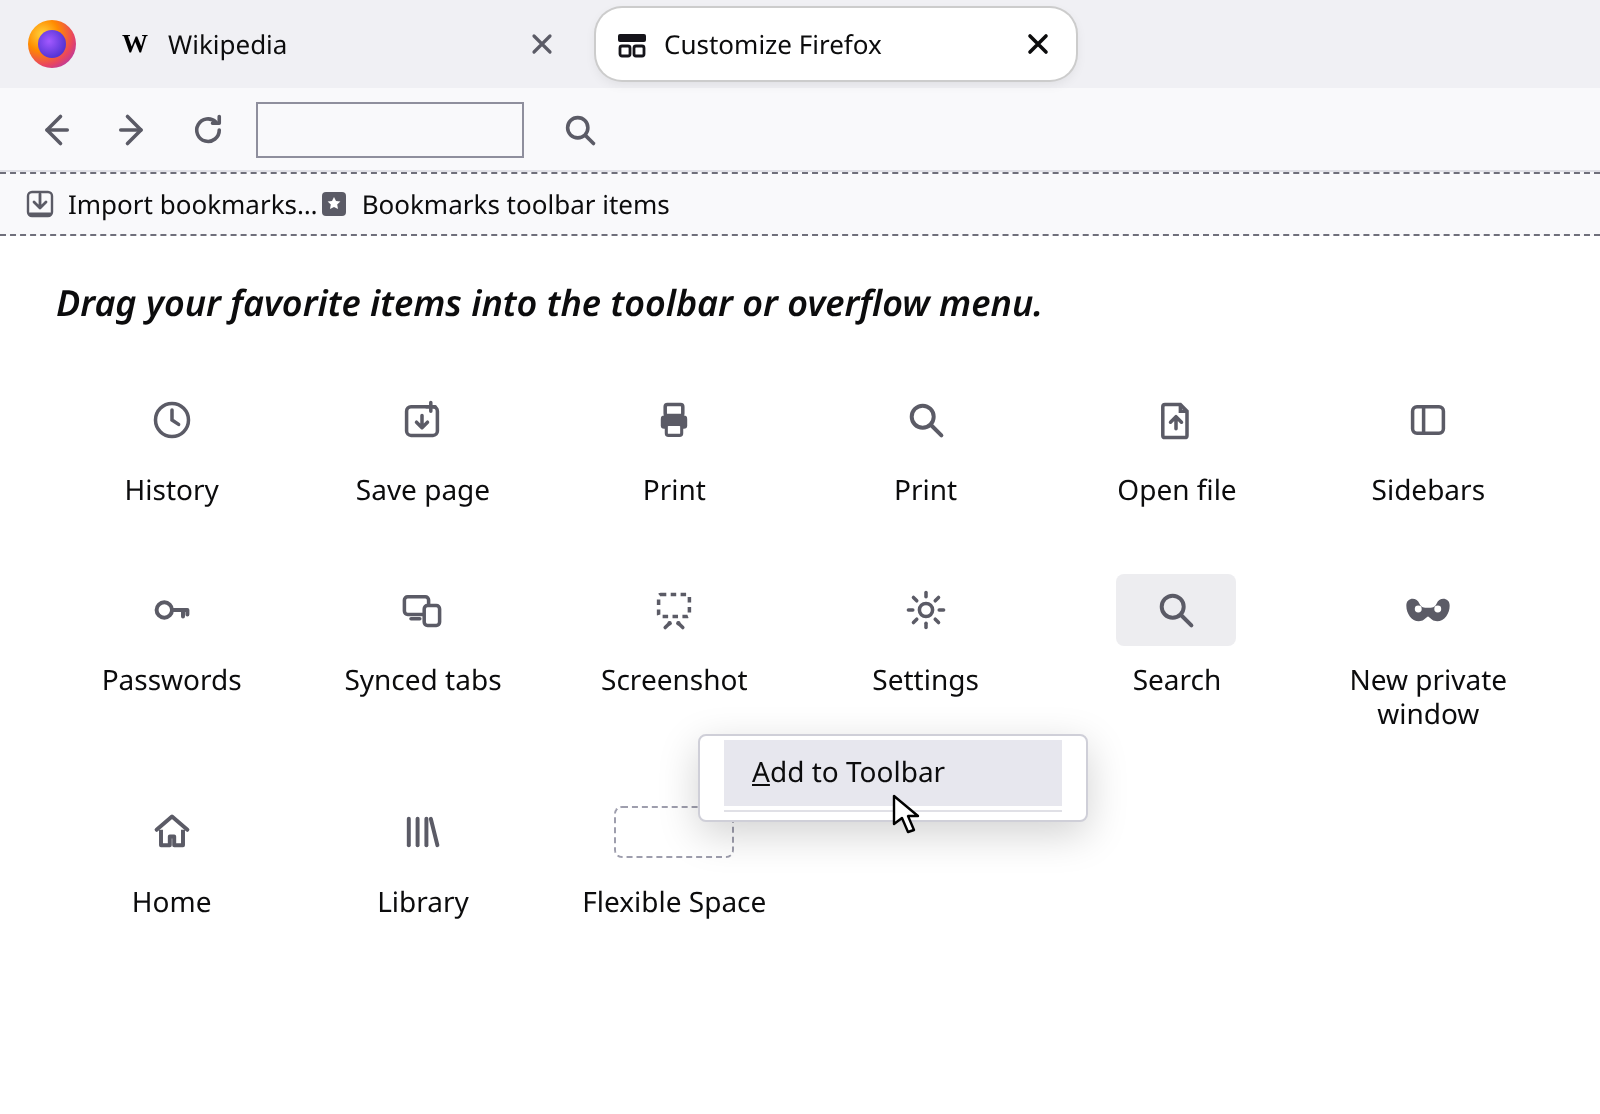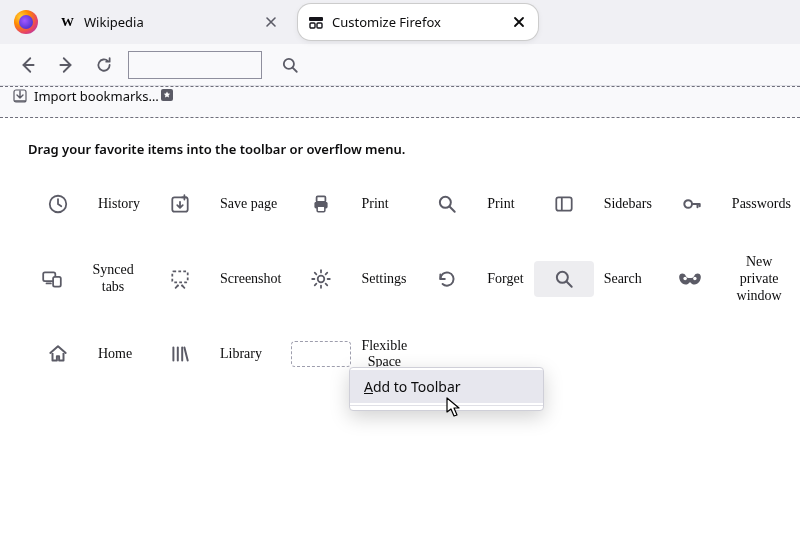--- a/index.html
+++ b/index.html
@@ -88,21 +88,21 @@
     width: 134px;
     height: 28px;
     border: 1px solid #8f8f9d;
     background: #f9f9fb;
     margin-left: 2px;
   }
 
   
   .bookmarksbar {
     display: flex;
-    align-items: flex-start;
+    align-items: center;
     height: 32px;
     gap: 0;
     padding: 0 12px;
     background: #f9f9fb;
     border-top: 1px dashed #6f6f7b;
     border-bottom: 1px dashed #6f6f7b;
     font-size: 13px;
   }
   .bm-item {
     display: flex;
@@ -112,43 +112,43 @@
   .bm-item svg, .bm-item .ico { width:16px; height:16px; color:#5b5b66; }
 
   
   .content {
     background: #fff;
     height: calc(557px - 44px - 42px - 32px);
     padding: 22px 28px;
     position: relative;
   }
   .content h1 {
-    font-size: 13px;
+    font-size: 18px;
     font-weight: 600;
     color: #0c0c0d;
     margin-bottom: 22px;
+    font-style: italic;
   }
   .palette {
     display: grid;
     grid-template-columns: repeat(6, 1fr);
     column-gap: 10px;
     row-gap: 20px;
     max-width: 780px;
   }
   .tile {
     display: flex;
-    flex-direction: row;
+    flex-direction: column;
     align-items: center;
     gap: 10px;
     font-size: 14px;
     color: #0c0c0d;
     text-align: center;
     padding: 6px 0;
     border-radius: 4px;
-    font-family: Liberation Serif, serif;
   }
   .tile .tile-icon {
     width: 60px; height: 36px;
     display: flex; align-items: center; justify-content: center;
     color: #5b5b66;
     border-radius: 4px;
   }
   .tile.selected .tile-icon { background: #ededf0; }
   .tile-label { line-height: 1.2; }
   
@@ -164,21 +164,21 @@
   
   .context-menu {
     position: absolute;
     left: 349px;
     top: 367px;
     width: 195px;
     background: #fff;
     border: 1px solid #cfcfd8;
     border-radius: 4px;
     box-shadow: 0 6px 20px rgba(0,0,0,0.18);
-    padding: 2px 0;
+    padding: 2px 12px;
     z-index: 50;
   }
   .ctx-item {
     padding: 7px 14px;
     font-size: 14px;
     color: #0c0c0d;
     cursor: default;
   }
   .ctx-item.hover {
     background: #e7e7ee;
@@ -272,20 +272,21 @@
         <path d="M3 13 h10 M8 3 v7 M5 7 l3 3 l3 -3" fill="none" stroke="#5b5b66" stroke-width="1.4" stroke-linecap="round" stroke-linejoin="round"></path>
         <rect x="2" y="2" width="12" height="12" rx="2" fill="none" stroke="#5b5b66" stroke-width="1.2"></rect>
       </svg>
     <span>Import bookmarks…</span>
   </div>
   <div class="bm-item">
     <svg class="ico" viewBox="0 0 16 16">
         <rect x="2" y="2" width="12" height="12" rx="2" fill="#5b5b66"></rect>
         <path d="M8 4.5 l1 2 l2.2 .3 l-1.6 1.5 l.4 2.2 l-2 -1 l-2 1 l.4 -2.2 l-1.6 -1.5 l2.2 -.3 z" fill="#fff"></path>
       </svg>
+    <span>Bookmarks toolbar items</span>
   </div>
 </div>
 
 <div class="content">
   <h1>Drag your favorite items into the toolbar or overflow menu.</h1>
 
   <div class="palette">
 
     <div class="tile">
       <div class="tile-icon">
@@ -322,20 +323,30 @@
     <div class="tile">
       <div class="tile-icon">
         <svg viewBox="0 0 20 20" width="22" height="22">
             <circle cx="8.5" cy="8.5" r="5" fill="none" stroke="#5b5b66" stroke-width="1.8"></circle>
             <line x1="12.5" y1="12.5" x2="17" y2="17" stroke="#5b5b66" stroke-width="1.8" stroke-linecap="round"></line>
           </svg>
       </div>
       <span class="tile-label">Print</span>
     </div>
 
+    <div class="tile">
+      <div class="tile-icon">
+        <svg viewBox="0 0 20 20" width="22" height="22">
+            <path d="M5 3 h7 l3 3 v11 a1 1 0 0 1 -1 1 h-9 a1 1 0 0 1 -1 -1 v-13 a1 1 0 0 1 1 -1 z" fill="none" stroke="#5b5b66" stroke-width="1.6"></path>
+            <path d="M12 3 v3 h3" fill="none" stroke="#5b5b66" stroke-width="1.6"></path>
+            <path d="M10 14 v-5 M7.5 11 l2.5 -2.5 l2.5 2.5" fill="none" stroke="#5b5b66" stroke-width="1.6" stroke-linecap="round" stroke-linejoin="round"></path>
+          </svg>
+      </div>
+      <span class="tile-label">Open file</span>
+    </div>
 
     <div class="tile">
       <div class="tile-icon">
         <svg viewBox="0 0 20 20" width="22" height="22">
             <rect x="3" y="4" width="14" height="12" rx="2" fill="none" stroke="#5b5b66" stroke-width="1.6"></rect>
             <line x1="8" y1="4" x2="8" y2="16" stroke="#5b5b66" stroke-width="1.6"></line>
           </svg>
       </div>
       <span class="tile-label">Sidebars</span>
     </div>
@@ -385,29 +396,20 @@
               <line x1="4.3" y1="4.3" x2="5.8" y2="5.8"></line>
               <line x1="14.2" y1="14.2" x2="15.7" y2="15.7"></line>
               <line x1="4.3" y1="15.7" x2="5.8" y2="14.2"></line>
               <line x1="14.2" y1="5.8" x2="15.7" y2="4.3"></line>
             </g>
           </svg>
       </div>
       <span class="tile-label">Settings</span>
     </div>
 
-    <div class="tile">
-      <div class="tile-icon">
-        <svg viewBox="0 0 20 20" width="22" height="22">
-            <path d="M4 10 a6 6 0 1 1 2 4.5" fill="none" stroke="#5b5b66" stroke-width="1.8" stroke-linecap="round"></path>
-            <path d="M4 6 L4 10 L8 10" fill="none" stroke="#5b5b66" stroke-width="1.8" stroke-linecap="round" stroke-linejoin="round"></path>
-          </svg>
-      </div>
-      <span class="tile-label">Forget</span>
-    </div>
 
     <div class="tile selected">
       <div class="tile-icon">
         <svg viewBox="0 0 20 20" width="22" height="22">
             <circle cx="8.5" cy="8.5" r="5" fill="none" stroke="#5b5b66" stroke-width="1.8"></circle>
             <line x1="12.5" y1="12.5" x2="17" y2="17" stroke="#5b5b66" stroke-width="1.8" stroke-linecap="round"></line>
           </svg>
       </div>
       <span class="tile-label">Search</span>
     </div>

